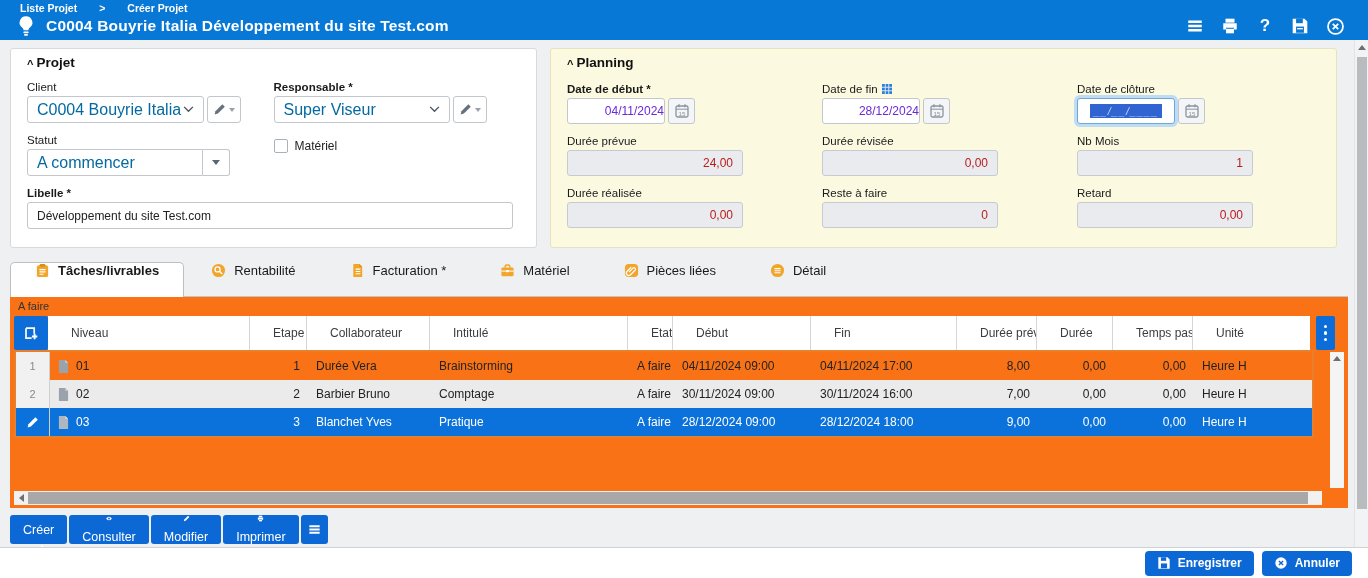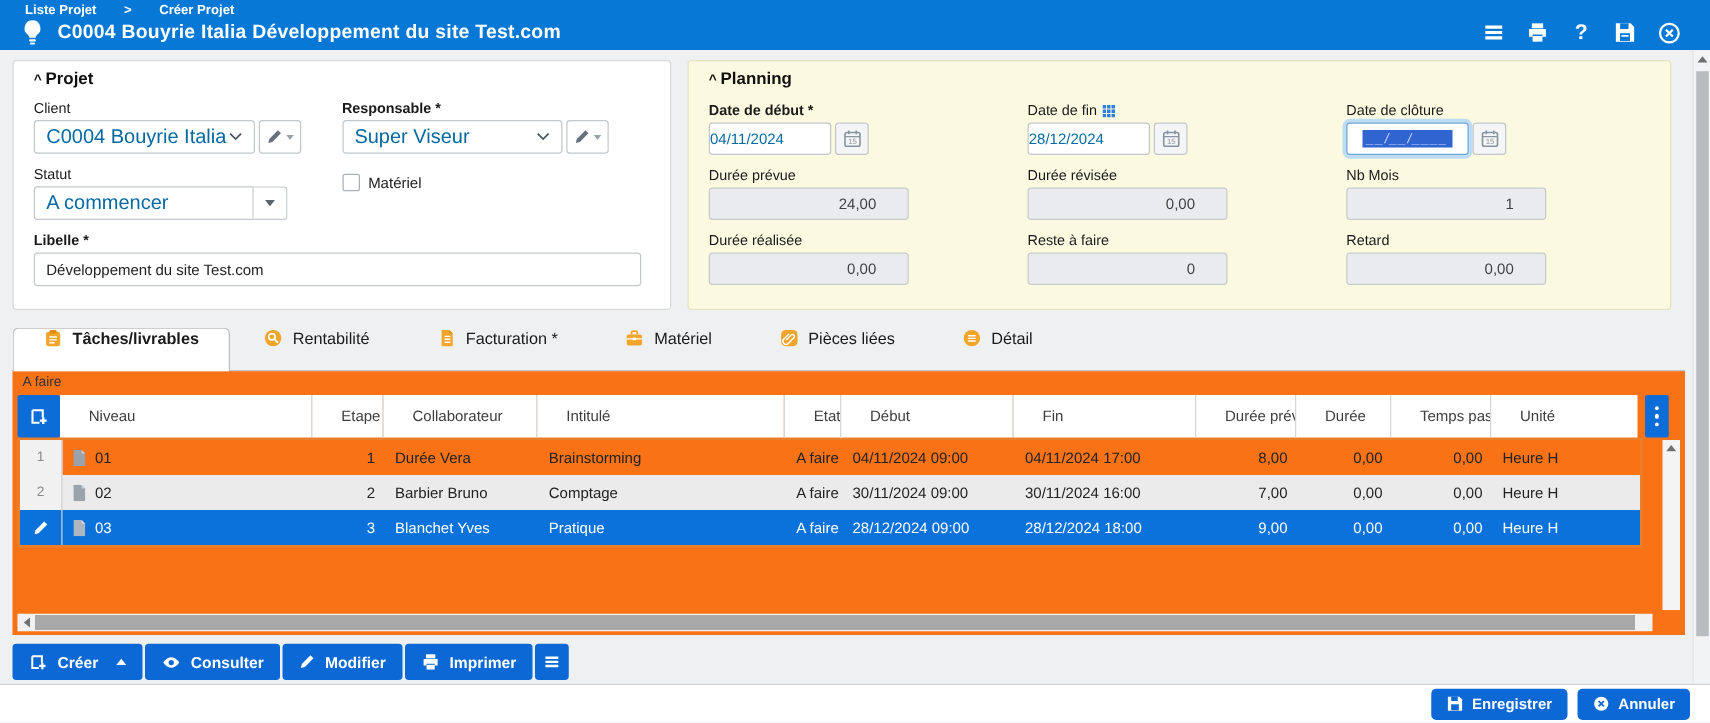--- a/index.html
+++ b/index.html
@@ -51,28 +51,28 @@
   .checkbox-row { display:flex; align-items:center; gap:7px; margin-top:16px; cursor:pointer; }
   .checkbox { width:14px; height:14px; border:1px solid #a9b1b9; border-radius:2px; background:#fff; }
   .text-input { width:486px; height:27px; border:1px solid #c3c7cb; border-radius:3px; padding:0 9px;
     font-family:"Liberation Sans",sans-serif; font-size:12px; color:#222; background:#fff; }
 
   
   .plan-grid { display:grid; grid-template-columns:repeat(3,160px); column-gap:95px; margin-top:2px; }
   .plan-label { display:flex; align-items:center; gap:4px; }
   .date-row { display:flex; align-items:center; }
   .date-box { width:98px; height:26px; border:1px solid #c3c7cb; border-radius:3px; background:#fff;
-    font-size:12px; text-align:left; font-family:"Liberation Sans",sans-serif; color:#0369a1; padding:0; }
+    font-size:12px; text-align:right; font-family:"Liberation Sans",sans-serif; color:#6d28d9; padding:0; }
   .cal-btn { width:27px; height:26px; border:1px solid #c3c7cb; border-radius:3px; background:#f3f5f7;
     margin-left:3px; display:flex; align-items:center; justify-content:center; cursor:pointer; }
   .date-focus { width:98px; height:26px; border:1px solid #6fa8d8; border-radius:3px; background:#fff;
     box-shadow:0 0 0 3px #bedcf3; display:flex; align-items:center; justify-content:center; }
   .mask { background:#2f64d1; color:#c9d8f8; font-size:11px; padding:1px 3px; letter-spacing:1px; font-style:italic; }
-  .ro { width:160px; height:26px; background:#e9ebee; border:1px solid #c7cbcf; border-radius:3px;
-    text-align:right; line-height:24px; padding:0 25px; color:#404040; }
+  .ro { width:176px; height:26px; background:#e9ebee; border:1px solid #c7cbcf; border-radius:3px;
+    text-align:right; line-height:24px; padding:0 9px; color:#b91c1c; }
 
   
   .tabs { display:flex; align-items:flex-end; margin:13px 0 0 10px; height:35px; position:relative; z-index:2; }
   .tab { display:flex; align-items:flex-start; gap:8px; height:33px; padding:0 27px; font-size:13px; color:#1a1a1a; cursor:pointer; }
   .tab.active { background:#fff; border:1px solid #bfbfbf; border-bottom:none; border-radius:5px 5px 0 0;
     font-weight:bold; height:35px; margin-bottom:-1px; padding:0 24px; }
   .tab .ticon { width:15px; height:15px; }
 
   
   .content { position:relative; margin-left:10px; width:1338px; background:#f97316;
@@ -105,21 +105,21 @@
   .hscroll { position:absolute; left:4px; bottom:3px; width:1308px; height:14px; background:#f1f1f1;
     display:flex; align-items:center; }
   .hscroll .sarrow { width:14px; height:14px; display:flex; align-items:center; justify-content:center; flex:none; }
   .hthumb { height:12px; background:#a8a8a8; flex:1; margin-right:14px; }
   .tri-l { width:0; height:0; border-top:4px solid transparent; border-bottom:4px solid transparent; border-right:5px solid #6f6f6f; }
   .tri-u { width:0; height:0; border-left:4px solid transparent; border-right:4px solid transparent; border-bottom:5px solid #6f6f6f; }
 
   
   .grid-toolbar { display:flex; gap:2px; margin:7px 0 0 10px; }
   .tb-btn { height:29px; background:#0c68d4; color:#fff; border-radius:3px; display:flex; align-items:center;
-    gap:8px; padding:0 13px; font-size:12.5px; font-weight:bold; cursor:pointer; }
+    gap:8px; padding:0 13px; font-size:12.5px; font-weight:normal; cursor:pointer;flex-direction:column; }
   .tb-btn .cup { width:0; height:0; border-left:4px solid transparent; border-right:4px solid transparent;
     border-bottom:5px solid #fff; margin-left:6px; }
   .tb-menu { width:27px; justify-content:center; padding:0; }
 
   
   .footer { position:absolute; left:0; right:0; bottom:0; height:31px; background:#fff;
     border-top:1px solid #cfd2d5; display:flex; justify-content:flex-end; align-items:center; gap:8px; padding:0 16px; }
   .ft-btn { height:25px; background:#0c68d4; color:#fff; border-radius:4px; display:flex; align-items:center;
     gap:7px; padding:0 12px; font-size:12px; font-weight:bold; cursor:pointer; }
 

